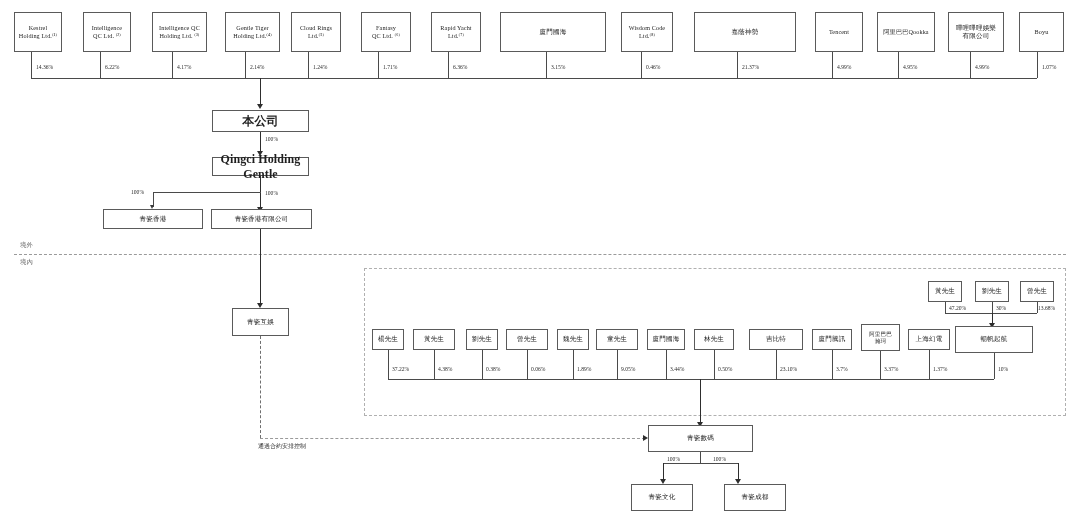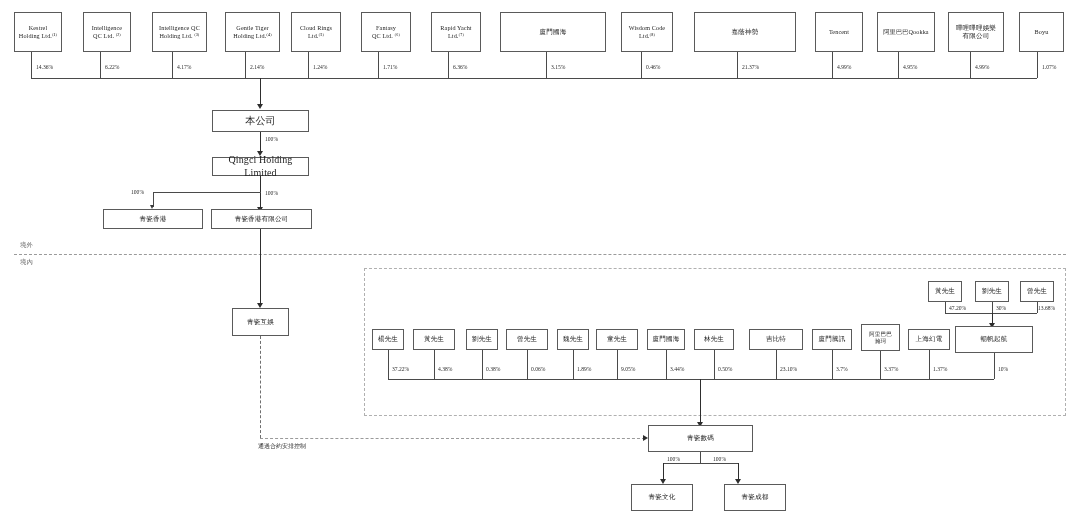--- a/index.html
+++ b/index.html
@@ -29,21 +29,21 @@
     align-items: center;
     justify-content: center;
     text-align: center;
     line-height: 1.25;
     font-size: 6.2px;
     padding: 1px 2px;
     color: #1f1f1f;
     letter-spacing: .1px;
   }
   .node.cn { font-size: 6.6px; }
-  .node.mid { font-size: 10px; }
+  .node.mid { font-size: 12px; font-weight: bold; }
   
   .pct {
     position: absolute;
     font-size: 5.6px;
     color: #2a2a2a;
     white-space: nowrap;
   }
   .freetext {
     position: absolute;
     font-size: 6.4px;
@@ -210,21 +210,21 @@
 
   <div class="node cn mid" style="left:212px; top:110px; width:97px; height:22px;">
       <span>本公司</span>
     </div>
 
   <div class="vline thick" style="left:260px; top:132px; height:21px;"></div>
   <div class="arrow-down" style="left:257px; top:151px;"></div>
   <div class="pct" style="left:265px; top:136px;">100%</div>
 
   <div class="node mid" style="left:212px; top:157px; width:97px; height:19px;">
-      <span>Qingci Holding Limited</span>
+      <span>Qingci Holding Gentle</span>
     </div>
 
   <div class="vline thick" style="left:260px; top:176px; height:33px;"></div>
   <div class="arrow-down" style="left:257px; top:207px;"></div>
   <div class="pct" style="left:265px; top:190px;">100%</div>
 
   <div class="hline" style="left:153px; top:192px; width:108px;"></div>
   <div class="vline" style="left:153px; top:192px; height:15px;"></div>
   <div class="arrow-down thin" style="left:150px; top:205px;"></div>
   <div class="pct" style="left:131px; top:189px;">100%</div>

